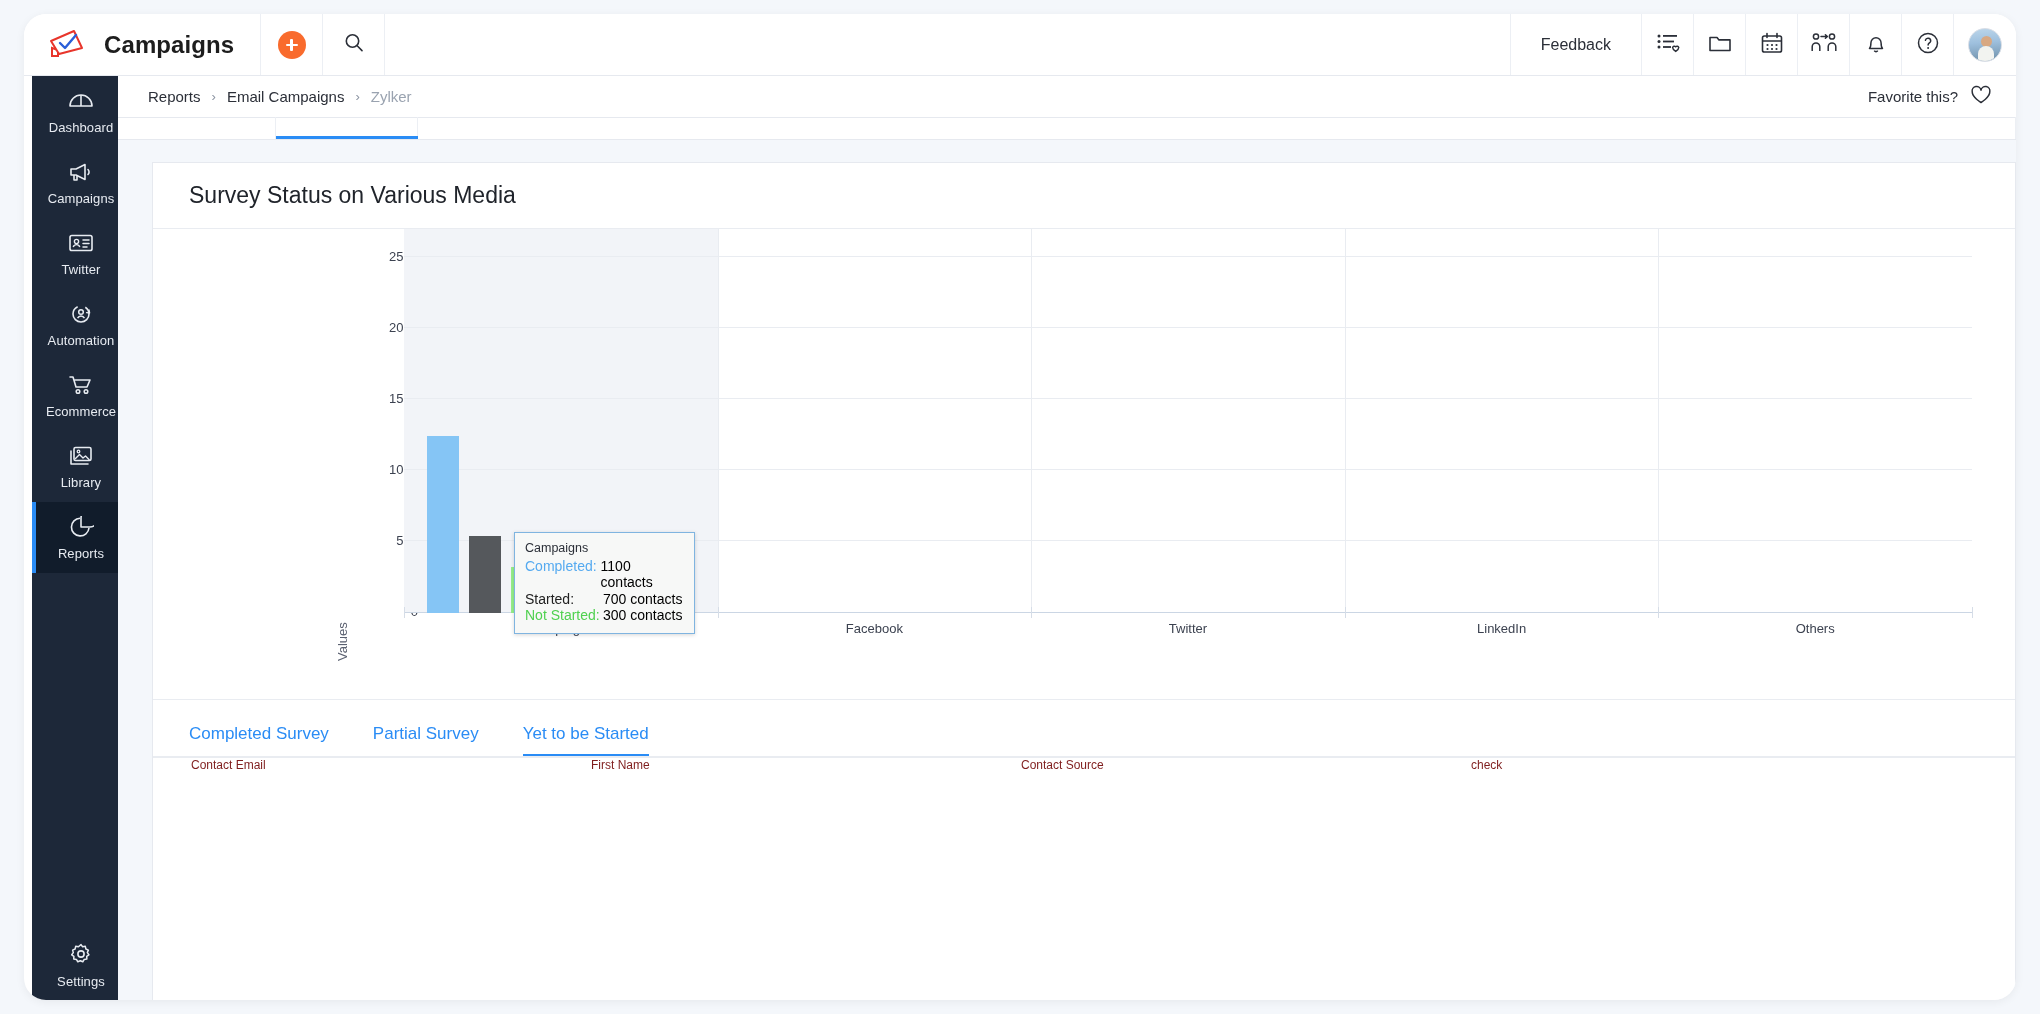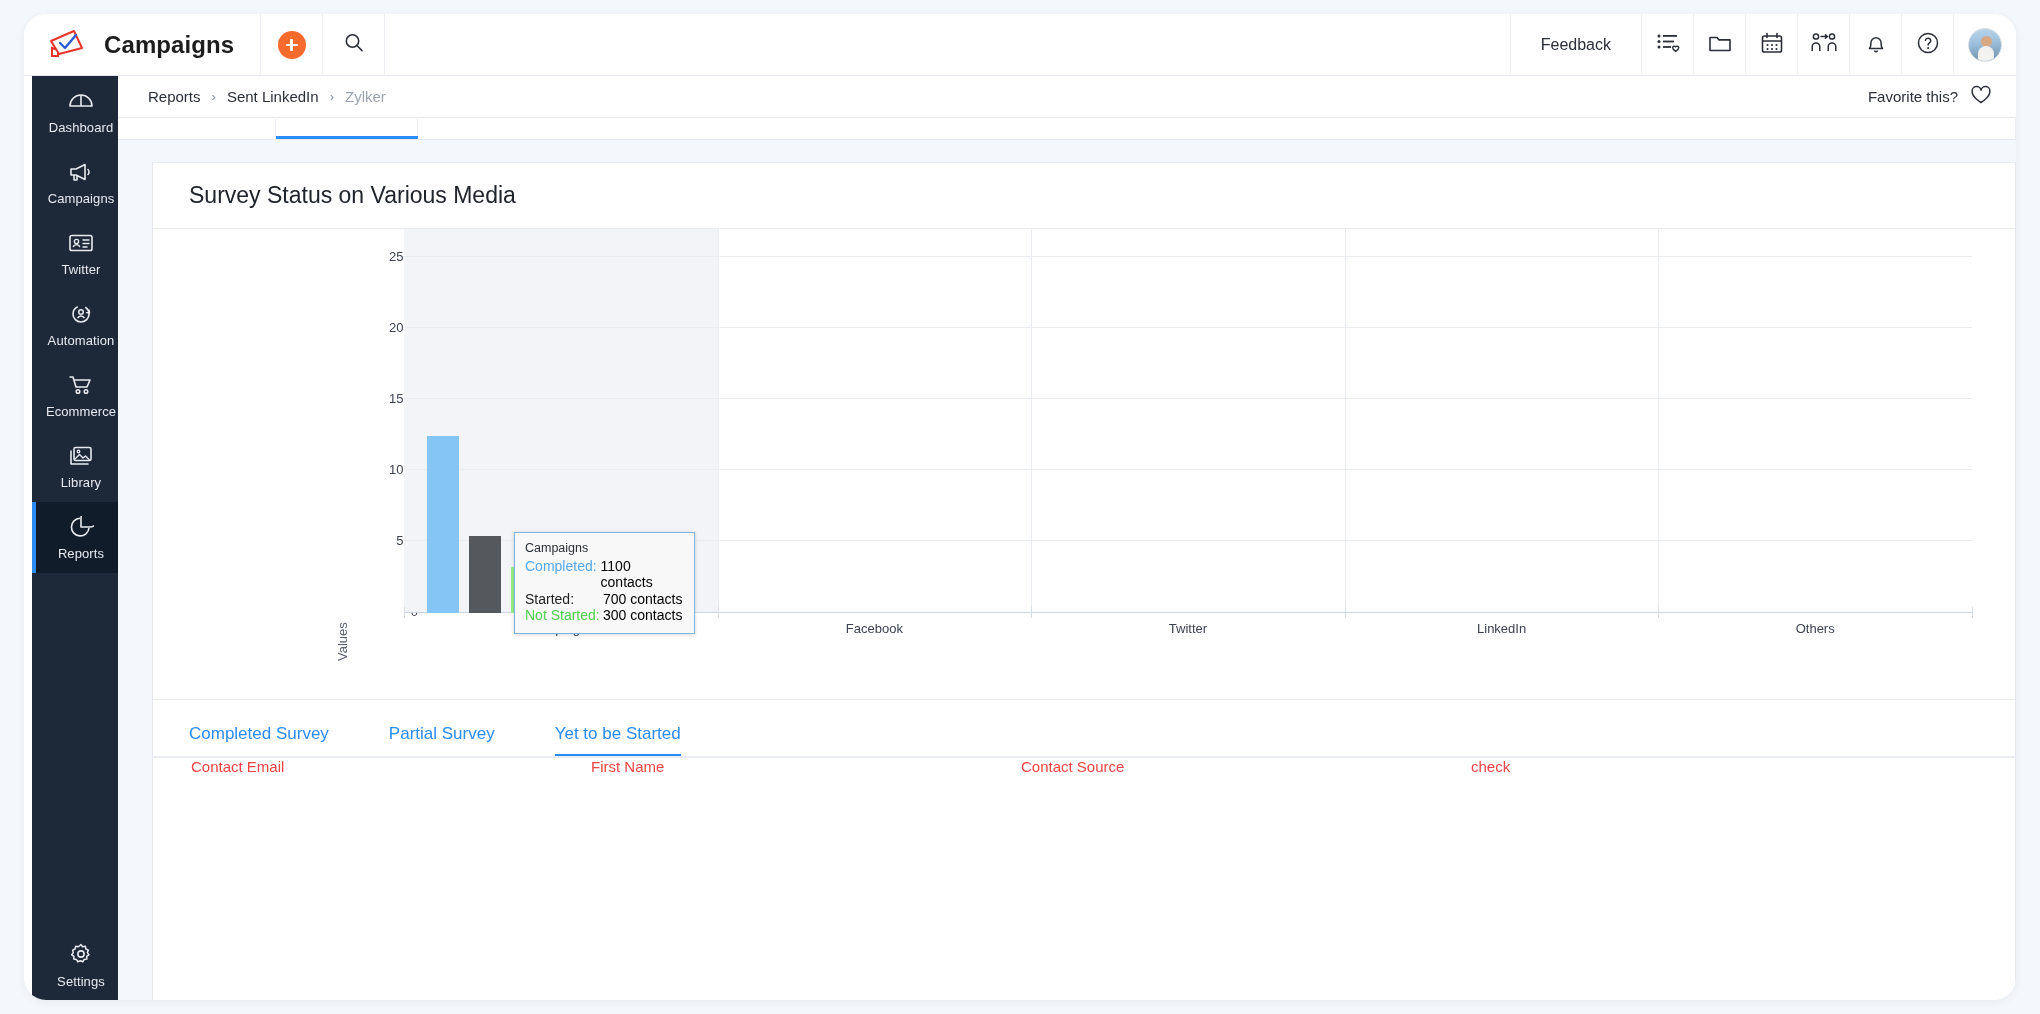--- a/index.html
+++ b/index.html
@@ -169,41 +169,41 @@
   .tt-key { width: 78px; }
   .tt-val { }
   .tt-c { color: #55aaf0; }
   .tt-s { color: #222; }
   .tt-n { color: #4fd14f; }
 
   
   .tabstrip {
     position: relative; margin: 0 0 0 0; height: 58px;
     border-top: 1px solid #e9ecf1;
-    display: flex; align-items: flex-end; padding-left: 36px; gap: 16px;
+    display: flex; align-items: flex-end; padding-left: 36px; gap: 0;
   }
   .tab {
     font-size: 17px; color: #2a8cf5; cursor: pointer;
     padding: 0 22px 13px 22px; position: relative; white-space: nowrap;
   }
   .tab:first-child { padding-left: 0; }
   .tab.active::after {
     content: ""; position: absolute; left: 22px; right: 22px; bottom: 0; height: 3px; background: #2a8cf5;
   }
   .tabstrip::after {
     content: ""; position: absolute; left: 0; right: 0; bottom: 0; height: 1px; background: #e9ecf1;
   }
   .actions { height: 82px; display: flex; align-items: center; justify-content: flex-end; padding-right: 50px; gap: 18px; }
   .obtn {
     border: 1px solid #f4703f; color: #f4562c; background: #fff;
     font-size: 16px; padding: 11px 20px; border-radius: 3px; cursor: pointer;
     font-family: "Liberation Sans", sans-serif; white-space: nowrap;
   }
   .thead { height: 52px; border-top: 1px solid #e9ecf1; display: flex; align-items: center; padding-left: 38px; }
-  .th { font-size: 15px; color: #ef4444; position: absolute; }
+  .th { font-size: 12px; color: #7f1d1d; position: absolute; }
   .thead-inner { position: relative; width: 100%; height: 100%; }
 </style>
 </head>
 <body>
 
 <div class="app-window">
 
   <div class="topbar">
     <div class="brand">
       <span>
@@ -379,21 +379,21 @@
       <span class="si-label">Settings</span>
     </div>
   </div>
 
   <div class="content">
 
     <div class="crumbbar">
       <div class="crumbs">
         <span class="crumb">Reports</span>
         <span class="crumb-sep">›</span>
-        <span class="crumb">Sent LinkedIn</span>
+        <span class="crumb">Email Campaigns</span>
         <span class="crumb-sep">›</span>
         <span class="crumb last">Zylker</span>
       </div>
       <div class="fav">
         <span class="fav-text">Favorite this?</span>
         <span>
           <svg width="22" height="20" viewBox="0 0 22 20">
             <path d="M11 17.5S2.2 12.3 2.2 6.8A4.2 4.2 0 0111 5.2a4.2 4.2 0 018.8 1.6c0 5.5-8.8 10.7-8.8 10.7z" fill="none" stroke="#2b2f38" stroke-width="1.5" stroke-linejoin="round"></path>
           </svg>
         </span>

